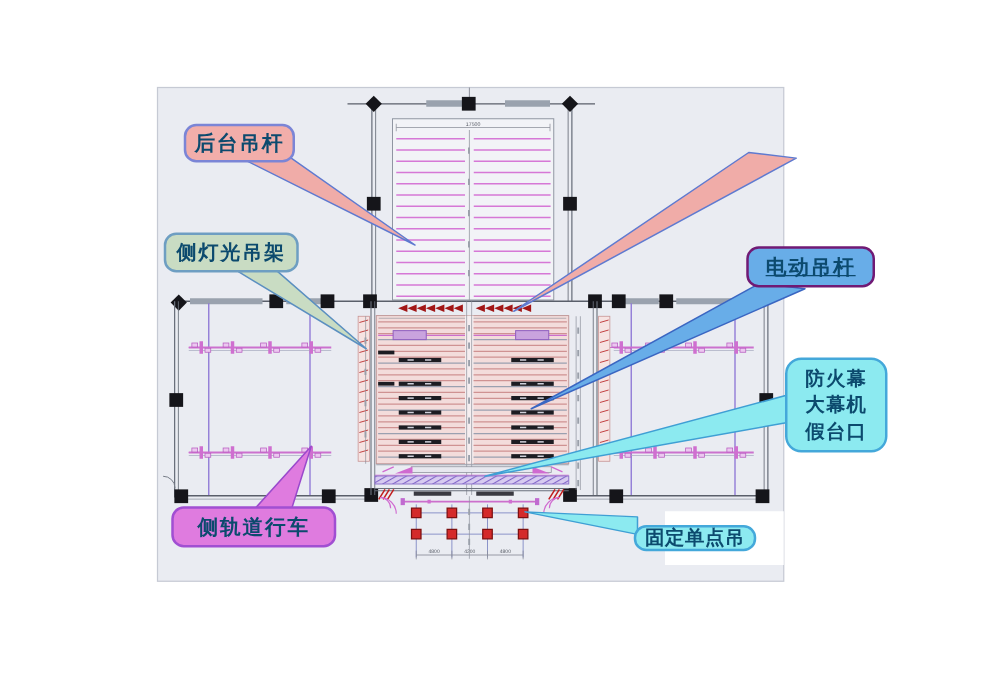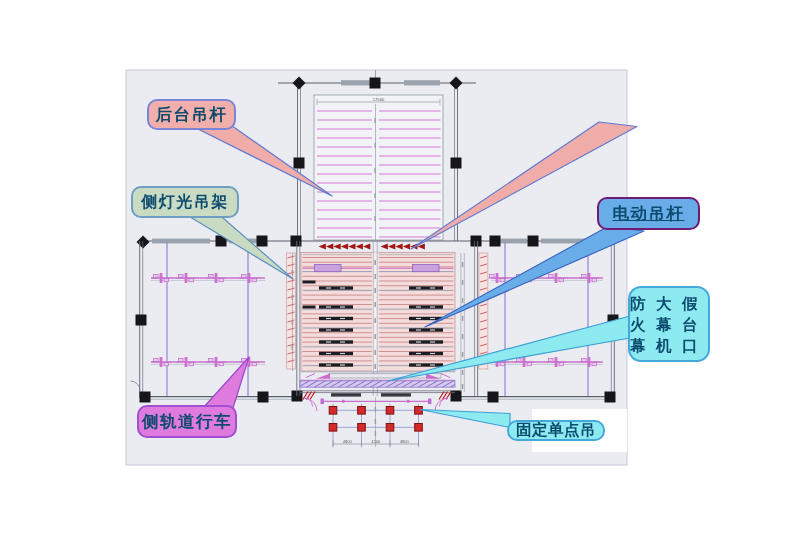--- a/index.html
+++ b/index.html
@@ -7,22 +7,22 @@
          font-family:"Liberation Sans",sans-serif;}
   svg.plan{position:absolute;left:0;top:0;}
   .bubble{position:absolute;display:flex;align-items:center;justify-content:center;
           border-radius:10px;font-weight:bold;color:#0c4a6e;z-index:3;
           letter-spacing:1.5px;box-sizing:border-box;}
   .b-backstage{left:147px;top:99px;width:89px;height:31px;background:#f2aeaa;border:2px solid #7b85d6;font-size:16.5px;}
   .b-sidelight{left:131px;top:186px;width:108px;height:32px;background:#c9dcc3;border:2px solid #6e9ec2;font-size:16px;}
   .b-free{left:592px;top:93px;width:112px;height:32px;background:#f2aeaa;border:2px solid #7b85d6;font-size:16.5px;}
   .b-electric{left:597px;top:197px;width:103px;height:33px;background:#68ade8;border:2px solid #701a75;font-size:16.5px;text-decoration:underline;}
   .b-fire{left:628px;top:286px;width:82px;height:76px;background:#8ceaf0;border:2px solid #44a8da;
-          font-size:15.5px;flex-direction:row;line-height:21px;border-radius:13px;letter-spacing:1px;}
-  .b-sidetrack{left:137px;top:405px;width:100px;height:33px;background:#df7bdf;border:2px solid #a14fd2;font-size:16.5px;}
+          font-size:15.5px;flex-direction:column;line-height:21px;border-radius:13px;letter-spacing:1px;}
+  .b-sidetrack{left:137px;top:405px;width:132px;height:33px;background:#df7bdf;border:2px solid #a14fd2;font-size:16.5px;}
   .b-fixed{left:507px;top:420px;width:98px;height:21px;background:#8ceaf0;border:2px solid #44a8da;font-size:15.5px;letter-spacing:0.5px;}
   .caption{position:absolute;left:0;right:0;top:477px;text-align:center;color:#8f9092;
            font-size:13.5px;z-index:2;letter-spacing:1px;}
   .cap-marker{font-size:11px;color:#9aa0a6;margin-right:7px;}
 </style>
 </head>
 <body>
 
 <div class="stage">
 

